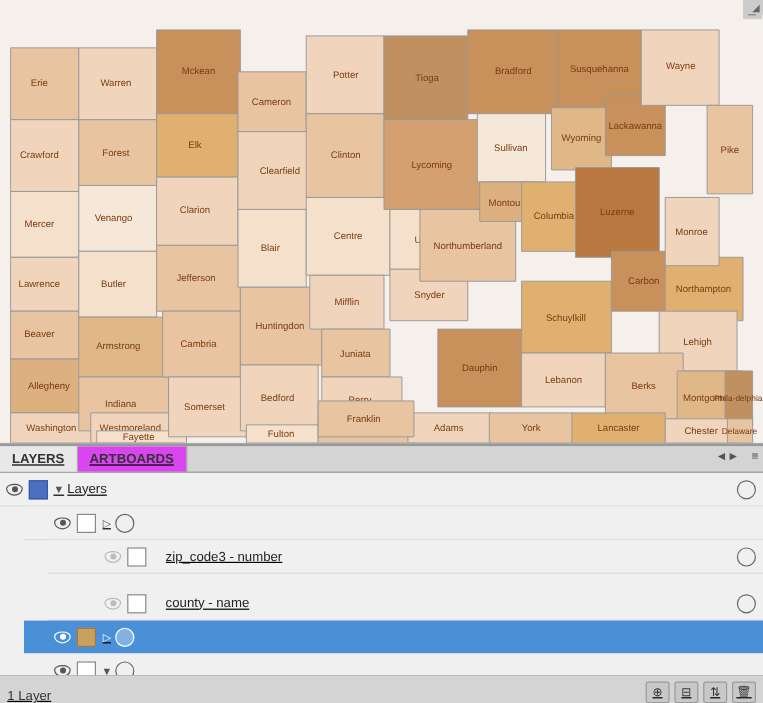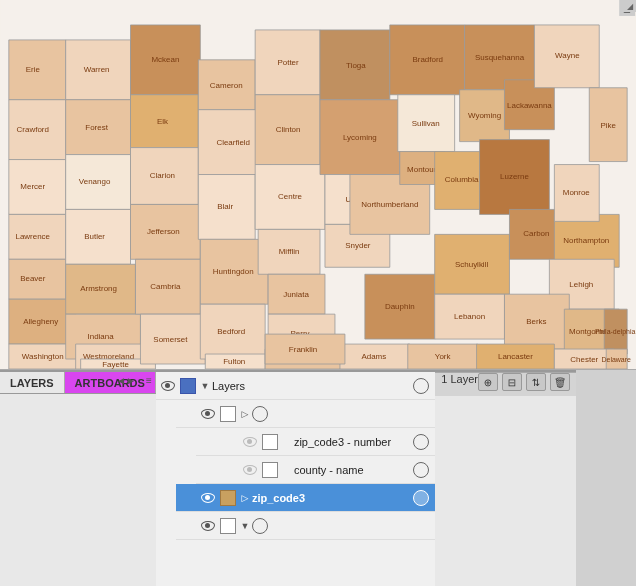--- a/index.html
+++ b/index.html
@@ -23,26 +23,27 @@
     }
 
     
     #pa-map {
       width: 100%;
       height: 100%;
     }
 
     
     #layers-panel {
-      width: 576px;
+      width: 636px;
       height: 216px;
       background: #e8e8e8;
       border-top: 2px solid #999;
       display: flex;
-      flex-direction: row;
+      flex-direction: column;
+      text-decoration: underline;
     }
 
     
     .panel-tabs {
       display: flex;
       align-items: center;
       background: #d4d4d4;
       border-bottom: 1px solid #999;
       height: 22px;
       position: relative;
@@ -189,21 +190,21 @@
       border-color: white;
       background: rgba(255,255,255,0.3);
     }
 
     
     .panel-footer {
       height: 24px;
       background: #d4d4d4;
       border-top: 1px solid #aaa;
       display: flex;
-      align-items: flex-start;
+      align-items: flex-end;
       padding: 0 6px;
       font-size: 11px;
       color: #333;
     }
 
     .footer-text {
       flex: 1;
     }
 
     .footer-icons {
@@ -491,41 +492,40 @@
         <div class="eye-shape" style="border-color:#bbb;">
             <div class="eye-pupil" style="background:#bbb;"></div>
           </div>
       </div>
       <div style="width:16px;height:16px;margin:0 2px;background:#fff;border:1px solid #888;"></div>
       <div class="expand-arrow"></div>
       <span class="layer-name">zip_code3 - number</span>
       <div class="circle-icon"></div>
     </div>
 
-    <div class="layer-row indent-2" style="padding-left:44px;">
+    <div class="layer-row indent-2" style="padding-left:44px;margin-top:11px;">
       <div class="vis-icon">
         <div class="eye-shape" style="border-color:#bbb;">
             <div class="eye-pupil" style="background:#bbb;"></div>
           </div>
       </div>
       <div style="width:16px;height:16px;margin:0 2px;background:#fff;border:1px solid #888;"></div>
       <div class="expand-arrow"></div>
       <span class="layer-name">county - name</span>
       <div class="circle-icon"></div>
     </div>
 
     <div class="layer-row selected indent-1" style="padding-left:22px;">
       <div class="vis-icon">
         <div class="eye-shape">
             <div class="eye-pupil"></div>
           </div>
       </div>
       <div style="width:16px;height:16px;margin:0 2px;background:#c8a060;border:1px solid #a07840;"></div>
       <div class="expand-arrow">▷</div>
-      <span class="layer-name">zip_code3</span>
       <div class="circle-icon"></div>
     </div>
 
     <div class="layer-row indent-1" style="padding-left:22px;">
       <div class="vis-icon">
         <div class="eye-shape">
             <div class="eye-pupil"></div>
           </div>
       </div>
       <div style="width:16px;height:16px;margin:0 2px;background:#fff;border:1px solid #888;"></div>

